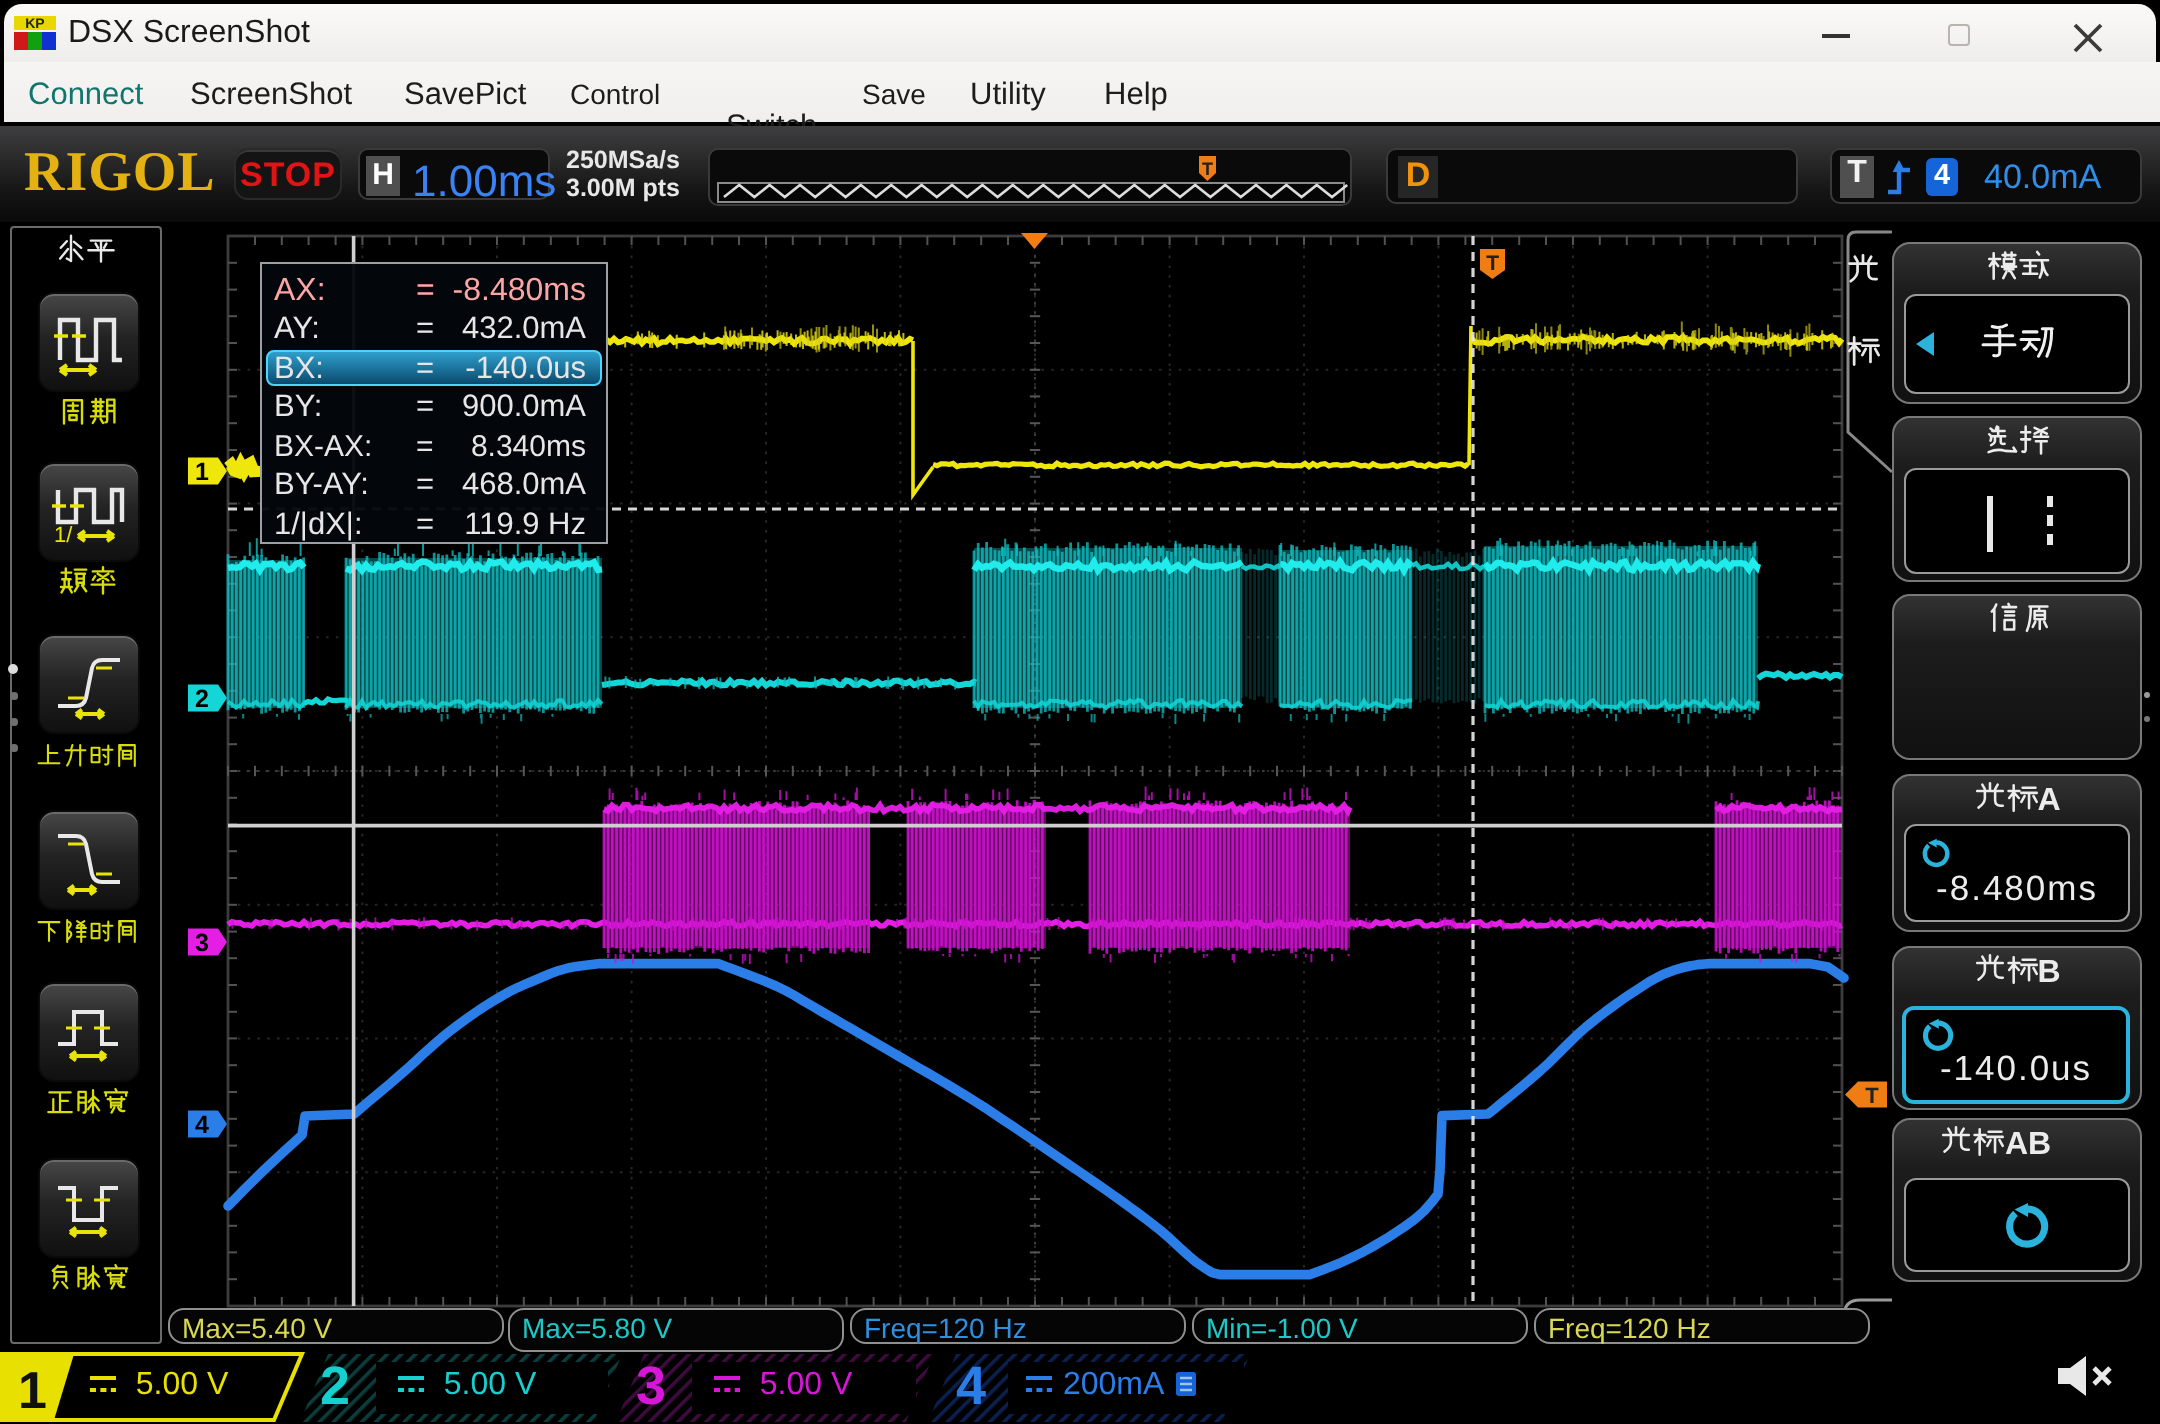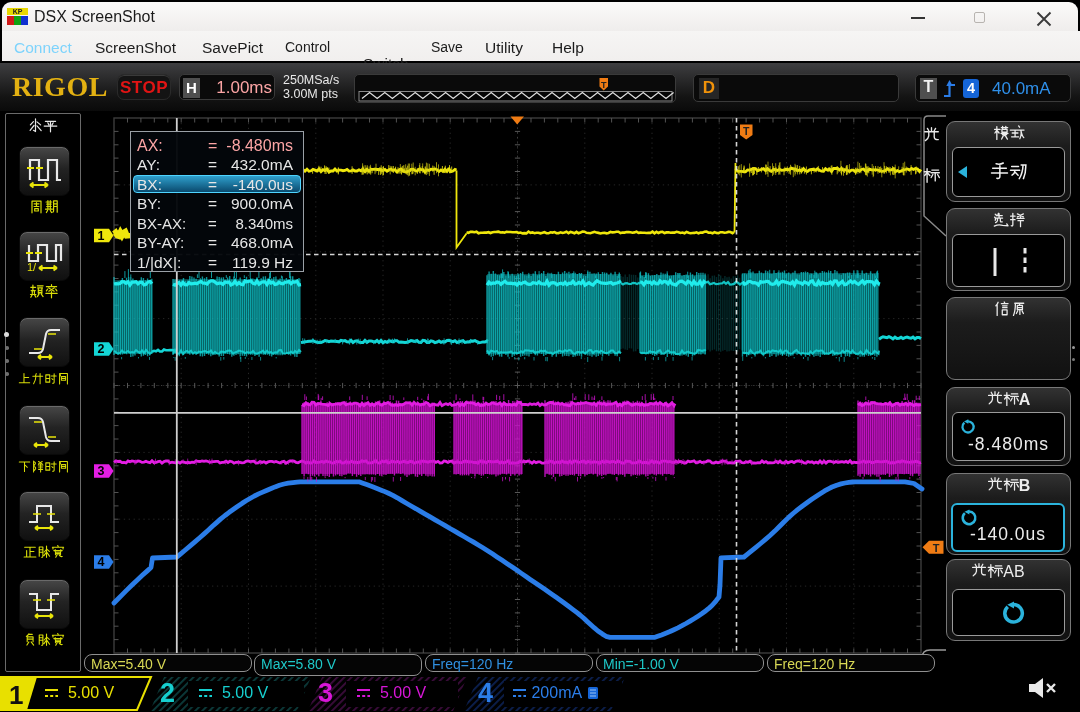--- a/index.html
+++ b/index.html
@@ -111,36 +111,36 @@
       <rect x="7" y="8" width="7" height="9" fill="#10a010"></rect>
       <rect x="14" y="8" width="7" height="9" fill="#1030d0"></rect>
     </svg>
     <div class="ab" style="left:34px;top:8px;color:#1a1a1a;font-size:16px">DSX ScreenShot</div>
     <div class="ab" style="left:911px;top:17px;width:14px;height:1.8px;background:#333"></div>
     <div class="ab" style="left:974px;top:12px;width:11px;height:11px;border:1.4px solid #b8b4b0;border-radius:2px"></div>
     <svg class="ab" style="left:1036px;top:11px" width="16" height="16" viewBox="0 0 16 16">
       <path d="M1.5,1.5L14.5,14.5M14.5,1.5L1.5,14.5" stroke="#3a3a3a" stroke-width="1.9"></path>
     </svg>
     <div class="ab" style="left:2px;top:31px;width:1078px;height:30px;background:linear-gradient(#f6f5f4,#f1efee)"></div>
-    <div class="ab" style="left:14px;top:39px;color:#7dd3fc;font-size:15.5px">Connect</div>
+    <div class="ab" style="left:14px;top:39px;color:#0f766e;font-size:15.5px">Connect</div>
     <div class="ab" style="left:95px;top:39px;color:#1c1c1c;font-size:15.5px">ScreenShot</div>
     <div class="ab" style="left:202px;top:39px;color:#1c1c1c;font-size:15.5px">SavePict</div>
     <div class="ab" style="left:285px;top:39px;color:#1c1c1c;font-size:14px">Control</div>
     <div class="ab" style="left:363px;top:55px;color:#1c1c1c;font-size:15.5px">Switch</div>
     <div class="ab" style="left:431px;top:39px;color:#1c1c1c;font-size:14px">Save</div>
     <div class="ab" style="left:485px;top:39px;color:#1c1c1c;font-size:15.5px">Utility</div>
     <div class="ab" style="left:552px;top:39px;color:#1c1c1c;font-size:15.5px">Help</div>
 <div class="ab" style="left:0;top:63px;width:1080px;height:48px;background:linear-gradient(#3e3e40,#141414 70%,#0a0a0a)"></div>
     <div class="ab" style="left:12px;top:71px;font-family:'Liberation Serif',serif;font-weight:bold;font-size:28px;color:#e3b112;letter-spacing:0.5px">RIGOL</div>
     <div class="ab" style="left:117px;top:74px;width:54px;height:26px;background:#141414;border-radius:7px;border:1px solid #2a2a2a;box-shadow:inset 0 1px 0 #3a3a3a;text-align:center;line-height:26px;color:#e01414;font-weight:bold;font-size:17px;letter-spacing:0.5px">STOP</div>
     <div class="ab" style="left:179px;top:74px;width:96px;height:26px;background:#0a0a0a;border-radius:5px;border:1px solid #3a3a3a">
       <span style="position:absolute;left:3px;top:3px;width:17px;height:20px;background:#4f4f4f;color:#fff;font-weight:bold;font-size:15px;text-align:center;line-height:20px">H</span>
-      <span style="position:absolute;left:26px;top:3px;width:66px;text-align:right;color:#fca5a5;font-size:17px">1.00ms</span>
-    </div>
-    <div class="ab" style="left:283px;top:73px;color:#e8e8e8;font-size:12.5px;font-weight:normal;line-height:14px">250MSa/s<br>3.00M pts</div>
+      <span style="position:absolute;left:26px;top:3px;width:66px;text-align:right;color:#3b82f6;font-size:22px">1.00ms</span>
+    </div>
+    <div class="ab" style="left:283px;top:73px;color:#e8e8e8;font-size:12.5px;font-weight:bold;line-height:14px">250MSa/s<br>3.00M pts</div>
     <div class="ab" style="left:354px;top:74px;width:322px;height:29px;background:#0a0a0a;border-radius:5px;border:1px solid #3a3a3a"></div>
     <svg class="ab" style="left:354px;top:74px" width="322" height="29" viewBox="354 74 322 29">
       <rect x="359" y="91.5" width="313" height="9.5" fill="#050505" stroke="#8a8a8a" stroke-width="1"></rect>
       <polyline points="362,98.5 369.6,92.5 377.2,98.5 384.8,92.5 392.4,98.5 400.0,92.5 407.6,98.5 415.2,92.5 422.8,98.5 430.4,92.5 438.0,98.5 445.6,92.5 453.2,98.5 460.8,92.5 468.4,98.5 476.0,92.5 483.6,98.5 491.2,92.5 498.8,98.5 506.4,92.5 514.0,98.5 521.6,92.5 529.2,98.5 536.8,92.5 544.4,98.5 552.0,92.5 559.6,98.5 567.2,92.5 574.8,98.5 582.4,92.5 590.0,98.5 597.6,92.5 605.2,98.5 612.8,92.5 620.4,98.5 628.0,92.5 635.6,98.5 643.2,92.5 650.8,98.5 658.4,92.5 666.0,98.5 673.6,92.5" stroke="#dcdcdc" stroke-width="1.3" fill="none"></polyline>
       <path d="M599.5,78H608V86.5L603.7,90.5L599.5,86.5Z" fill="#f07c14"></path>
       <text x="603.8" y="87.5" font-size="9" font-weight="bold" fill="#222" text-anchor="middle" font-family="Liberation Sans,sans-serif">T</text>
     </svg>
     <div class="ab" style="left:693px;top:74px;width:206px;height:28px;background:#0a0a0a;border-radius:5px;border:1px solid #3a3a3a">
       <span style="position:absolute;left:5px;top:3px;width:20px;height:21px;background:#262626;color:#f0920a;font-weight:bold;font-size:17px;text-align:center">D</span>
     </div>
@@ -688,21 +688,21 @@
       </svg><svg class="cj" style="width:16px;height:16px;" viewBox="0 0 100 100">
         <use href="#g-biao"></use>
       </svg>A</div>
     <div class="ab rgrp" style="top:473px;height:82px"></div>
     <div class="ab" style="left:946px;top:477px;width:125px;text-align:center;color:#ececec;font-size:16px;font-weight:bold"><svg class="cj" style="width:16px;height:16px;" viewBox="0 0 100 100">
         <use href="#g-guang"></use>
       </svg><svg class="cj" style="width:16px;height:16px;" viewBox="0 0 100 100">
         <use href="#g-biao"></use>
       </svg>B</div>
     <div class="ab rgrp" style="top:559px;height:82px"></div>
-    <div class="ab" style="left:946px;top:563px;width:104px;text-align:center;color:#ececec;font-size:16px;font-weight:normal"><svg class="cj" style="width:16px;height:16px;" viewBox="0 0 100 100">
+    <div class="ab" style="left:946px;top:563px;width:104px;text-align:center;color:#ececec;font-size:16px;font-weight:bold"><svg class="cj" style="width:16px;height:16px;" viewBox="0 0 100 100">
         <use href="#g-guang"></use>
       </svg><svg class="cj" style="width:16px;height:16px;" viewBox="0 0 100 100">
         <use href="#g-biao"></use>
       </svg>AB</div>
     <div class="ab rbox" style="top:147px;height:50px">
       <span class="tri"></span>
       <span class="rtxt"><svg class="cj" style="width:19px;height:19px;" viewBox="0 0 100 100">
           <use href="#g-shou"></use>
         </svg><svg class="cj" style="width:19px;height:19px;" viewBox="0 0 100 100">
           <use href="#g-dong"></use>

